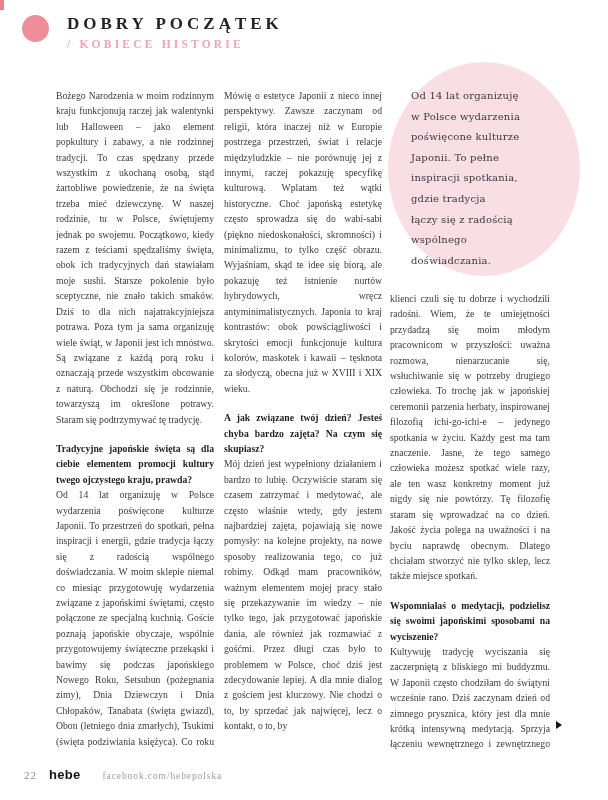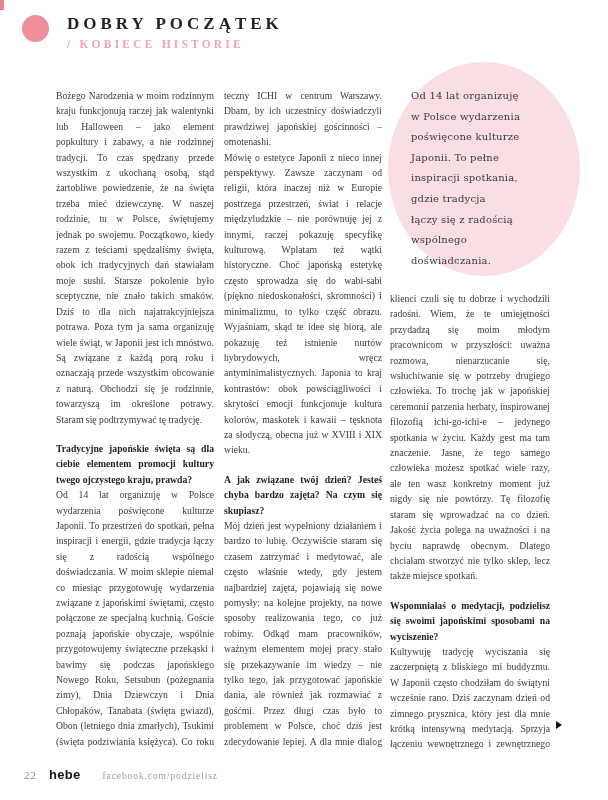--- a/index.html
+++ b/index.html
@@ -81,30 +81,29 @@
 łączy się z radością
 wspólnego
 doświadczania.</div>
 
 <div class="col col-1">
     <p class="para">Bożego Narodzenia w moim rodzinnym kraju funkcjonują raczej jak walentynki lub Halloween – jako element popkultury i zabawy, a nie rodzinnej tradycji. To czas spędzany przede wszystkim z ukochaną osobą, stąd żartobliwe powiedzenie, że na święta trzeba mieć dziewczynę. W naszej rodzinie, tu w Polsce, świętujemy jednak po swojemu. Początkowo, kiedy razem z teściami spędzaliśmy święta, obok ich tradycyjnych dań stawiałam moje sushi. Starsze pokolenie było sceptyczne, nie znało takich smaków. Dziś to dla nich najatrakcyjniejsza potrawa. Poza tym ja sama organizuję wiele świąt, w Japonii jest ich mnóstwo. Są związane z każdą porą roku i oznaczają przede wszystkim obcowanie z naturą. Obchodzi się je rodzinnie, towarzyszą im określone potrawy. Staram się podtrzymywać tę tradycję.</p>
     <p class="question">Tradycyjne japońskie święta są dla ciebie elementem promocji kultury twego ojczystego kraju, prawda?</p>
     <p class="para">Od 14 lat organizuję w Polsce wydarzenia poświęcone kulturze Japonii. To przestrzeń do spotkań, pełna inspiracji i energii, gdzie tradycja łączy się z radością wspólnego doświadczania. W moim sklepie niemal co miesiąc przygotowuję wydarzenia związane z japońskimi świętami, często połączone ze specjalną kuchnią. Goście poznają japońskie obyczaje, wspólnie przygotowujemy świąteczne przekąski i bawimy się podczas japońskiego Nowego Roku, Setsubun (pożegnania zimy), Dnia Dziewczyn i Dnia Chłopaków, Tanabata (święta gwiazd), Obon (letniego dnia zmarłych), Tsukimi (święta podziwiania księżyca). Co roku w grudniu organizuję Japoński Kiermasz Świą-</p>
   </div>
 <div class="col col-2">
-    <p class="para">teczny ICHI w centrum Warszawy. Dbam, by ich uczestnicy doświadczyli prawdziwej japońskiej gościnności – omotenashi.</p>
     <p class="para">Mówię o estetyce Japonii z nieco innej perspektywy. Zawsze zaczynam od religii, która inaczej niż w Europie postrzega przestrzeń, świat i relacje międzyludzkie – nie porównuję jej z innymi, raczej pokazuję specyfikę kulturową. Wplatam też wątki historyczne. Choć japońską estetykę często sprowadza się do wabi-sabi (piękno niedoskonałości, skromności) i minimalizmu, to tylko część obrazu. Wyjaśniam, skąd te idee się biorą, ale pokazuję też istnienie nurtów hybrydowych, wręcz antyminimalistycznych. Japonia to kraj kontrastów: obok powściągliwości i skrytości emocji funkcjonuje kultura kolorów, maskotek i kawaii – tęsknota za słodyczą, obecna już w XVIII i XIX wieku.</p>
     <p class="question">A jak związane twój dzień? Jesteś chyba bardzo zajęta? Na czym się skupiasz?</p>
     <p class="para">Mój dzień jest wypełniony działaniem i bardzo to lubię. Oczywiście staram się czasem zatrzymać i medytować, ale często właśnie wtedy, gdy jestem najbardziej zajęta, pojawiają się nowe pomysły: na kolejne projekty, na nowe sposoby realizowania tego, co już robimy. Odkąd mam pracowników, ważnym elementem mojej pracy stało się przekazywanie im wiedzy – nie tylko tego, jak przygotować japońskie dania, ale również jak rozmawiać z gośćmi. Przez długi czas było to problemem w Polsce, choć dziś jest zdecydowanie lepiej. A dla mnie dialog z gościem jest kluczowy. Nie chodzi o to, by sprzedać jak najwięcej, lecz o kontakt, o to, by</p>
   </div>
 <div class="col col-3">
     <p class="para">klienci czuli się tu dobrze i wychodzili radośni. Wiem, że te umiejętności przydadzą się moim młodym pracownicom w przyszłości: uważna rozmowa, nienarzucanie się, wsłuchiwanie się w potrzeby drugiego człowieka. To trochę jak w japońskiej ceremonii parzenia herbaty, inspirowanej filozofią ichi-go-ichi-e – jedynego spotkania w życiu. Każdy gest ma tam znaczenie. Jasne, że tego samego człowieka możesz spotkać wiele razy, ale ten wasz konkretny moment już nigdy się nie powtórzy. Tę filozofię staram się wprowadzać na co dzień. Jakość życia polega na uważności i na byciu naprawdę obecnym. Dlatego chciałam stworzyć nie tylko sklep, lecz także miejsce spotkań.</p>
     <p class="question">Wspomniałaś o medytacji, podzielisz się swoimi japońskimi sposobami na wyciszenie?</p>
     <p class="para">Kultywuję tradycję wyciszania się zaczerpniętą z bliskiego mi buddyzmu. W Japonii często chodziłam do świątyni wcześnie rano. Dziś zaczynam dzień od zimnego prysznica, który jest dla mnie krótką intensywną medytacją. Sprzyja łączeniu wewnętrznego i zewnętrznego zdrowia. Buddyjska medy-</p>
   </div>
 
 <div class="continue-arrow"></div>
 
 <div class="footer">
   <span class="page-number">22</span>
   <span class="magazine-logo">hebe</span>
-  <span class="social-handle">facebook.com/podzielisz</span>
+  <span class="social-handle">facebook.com/hebepolska</span>
 </div>
 
 </body></html>

